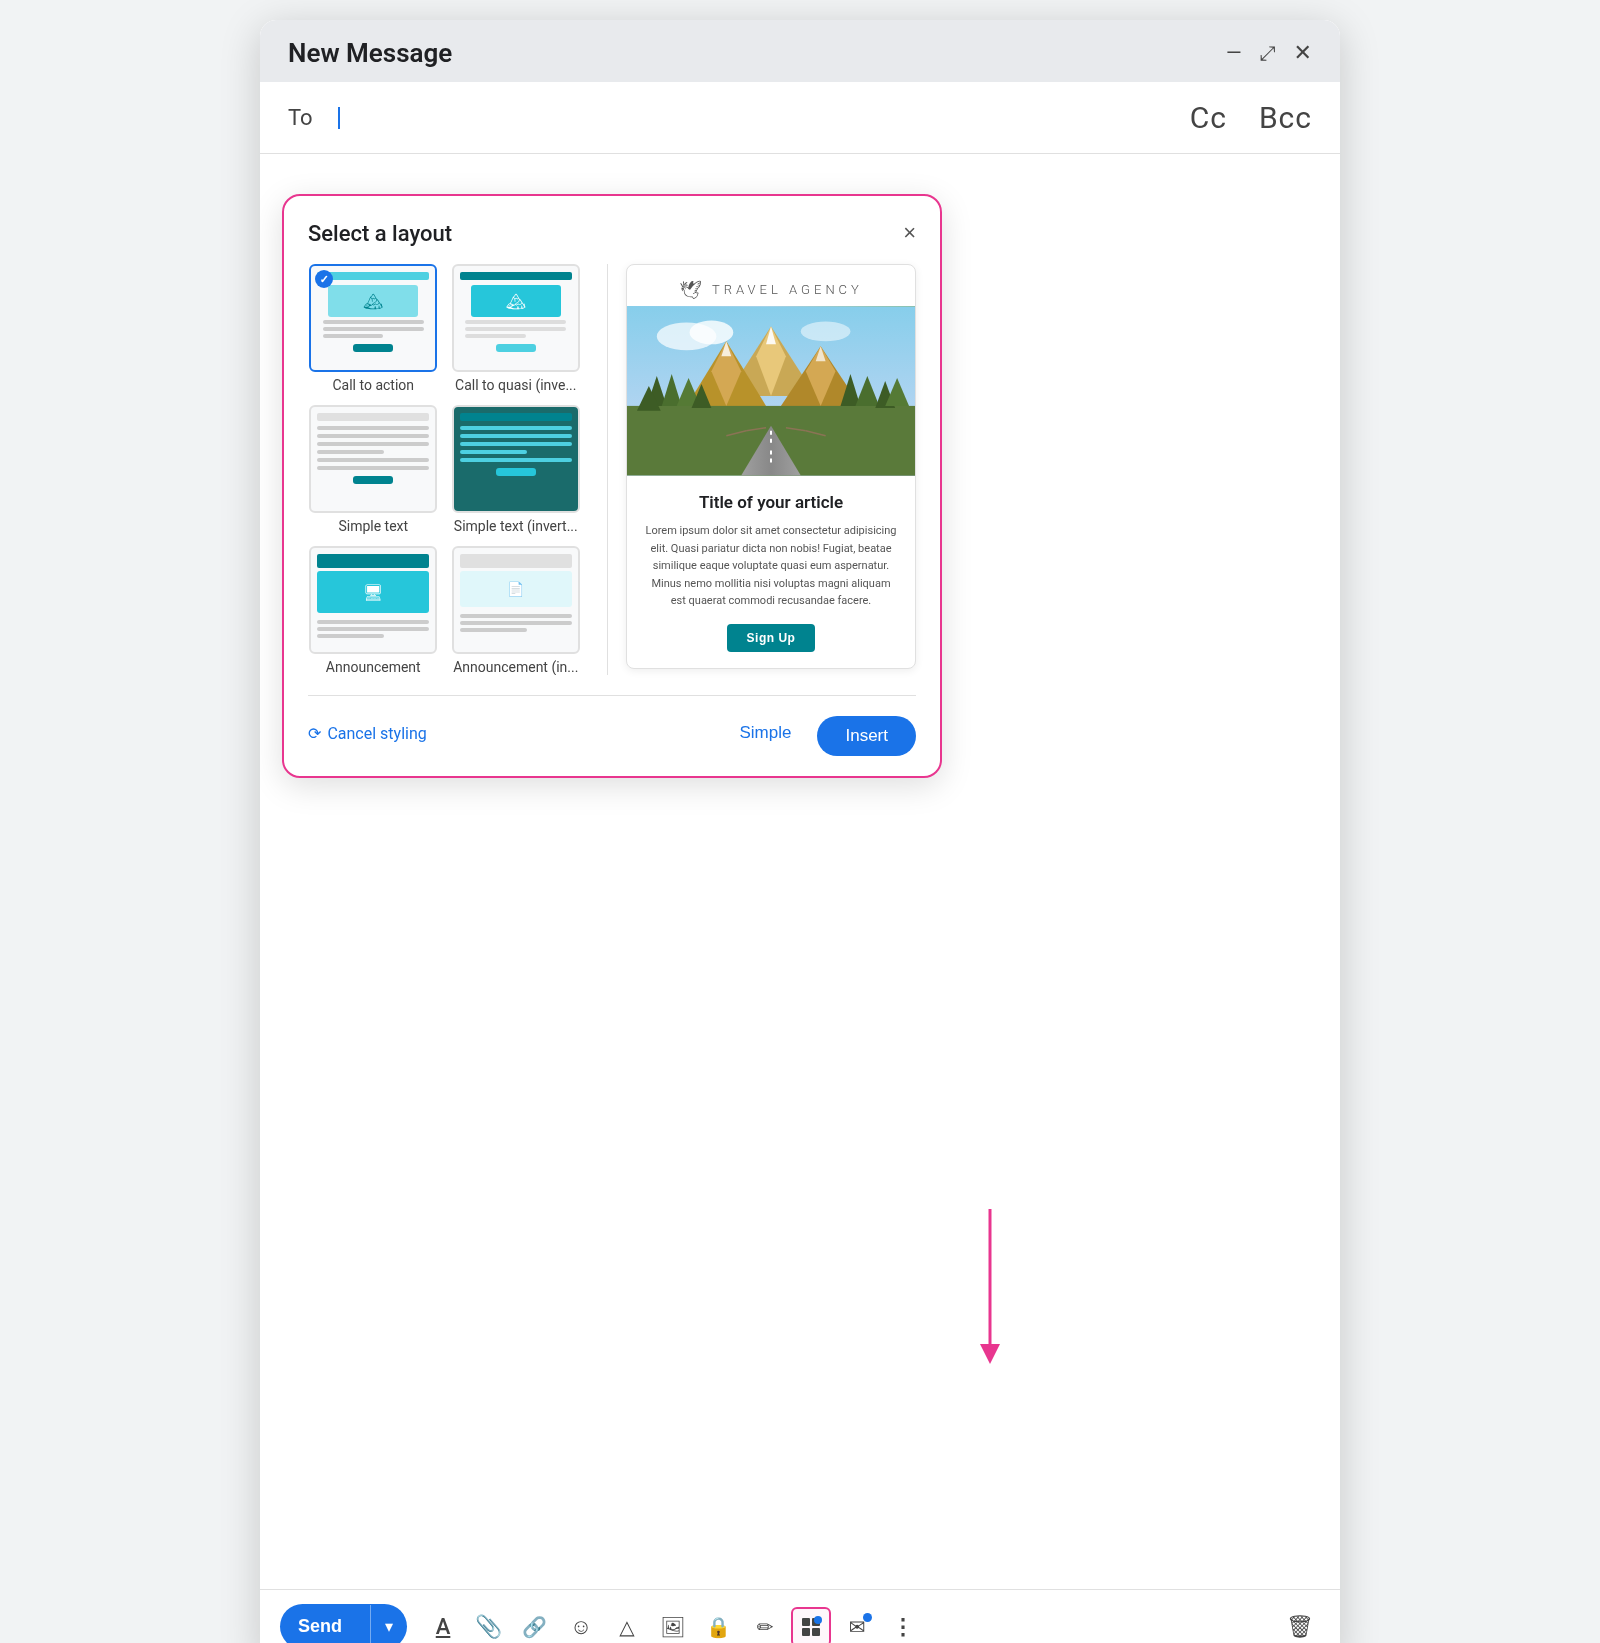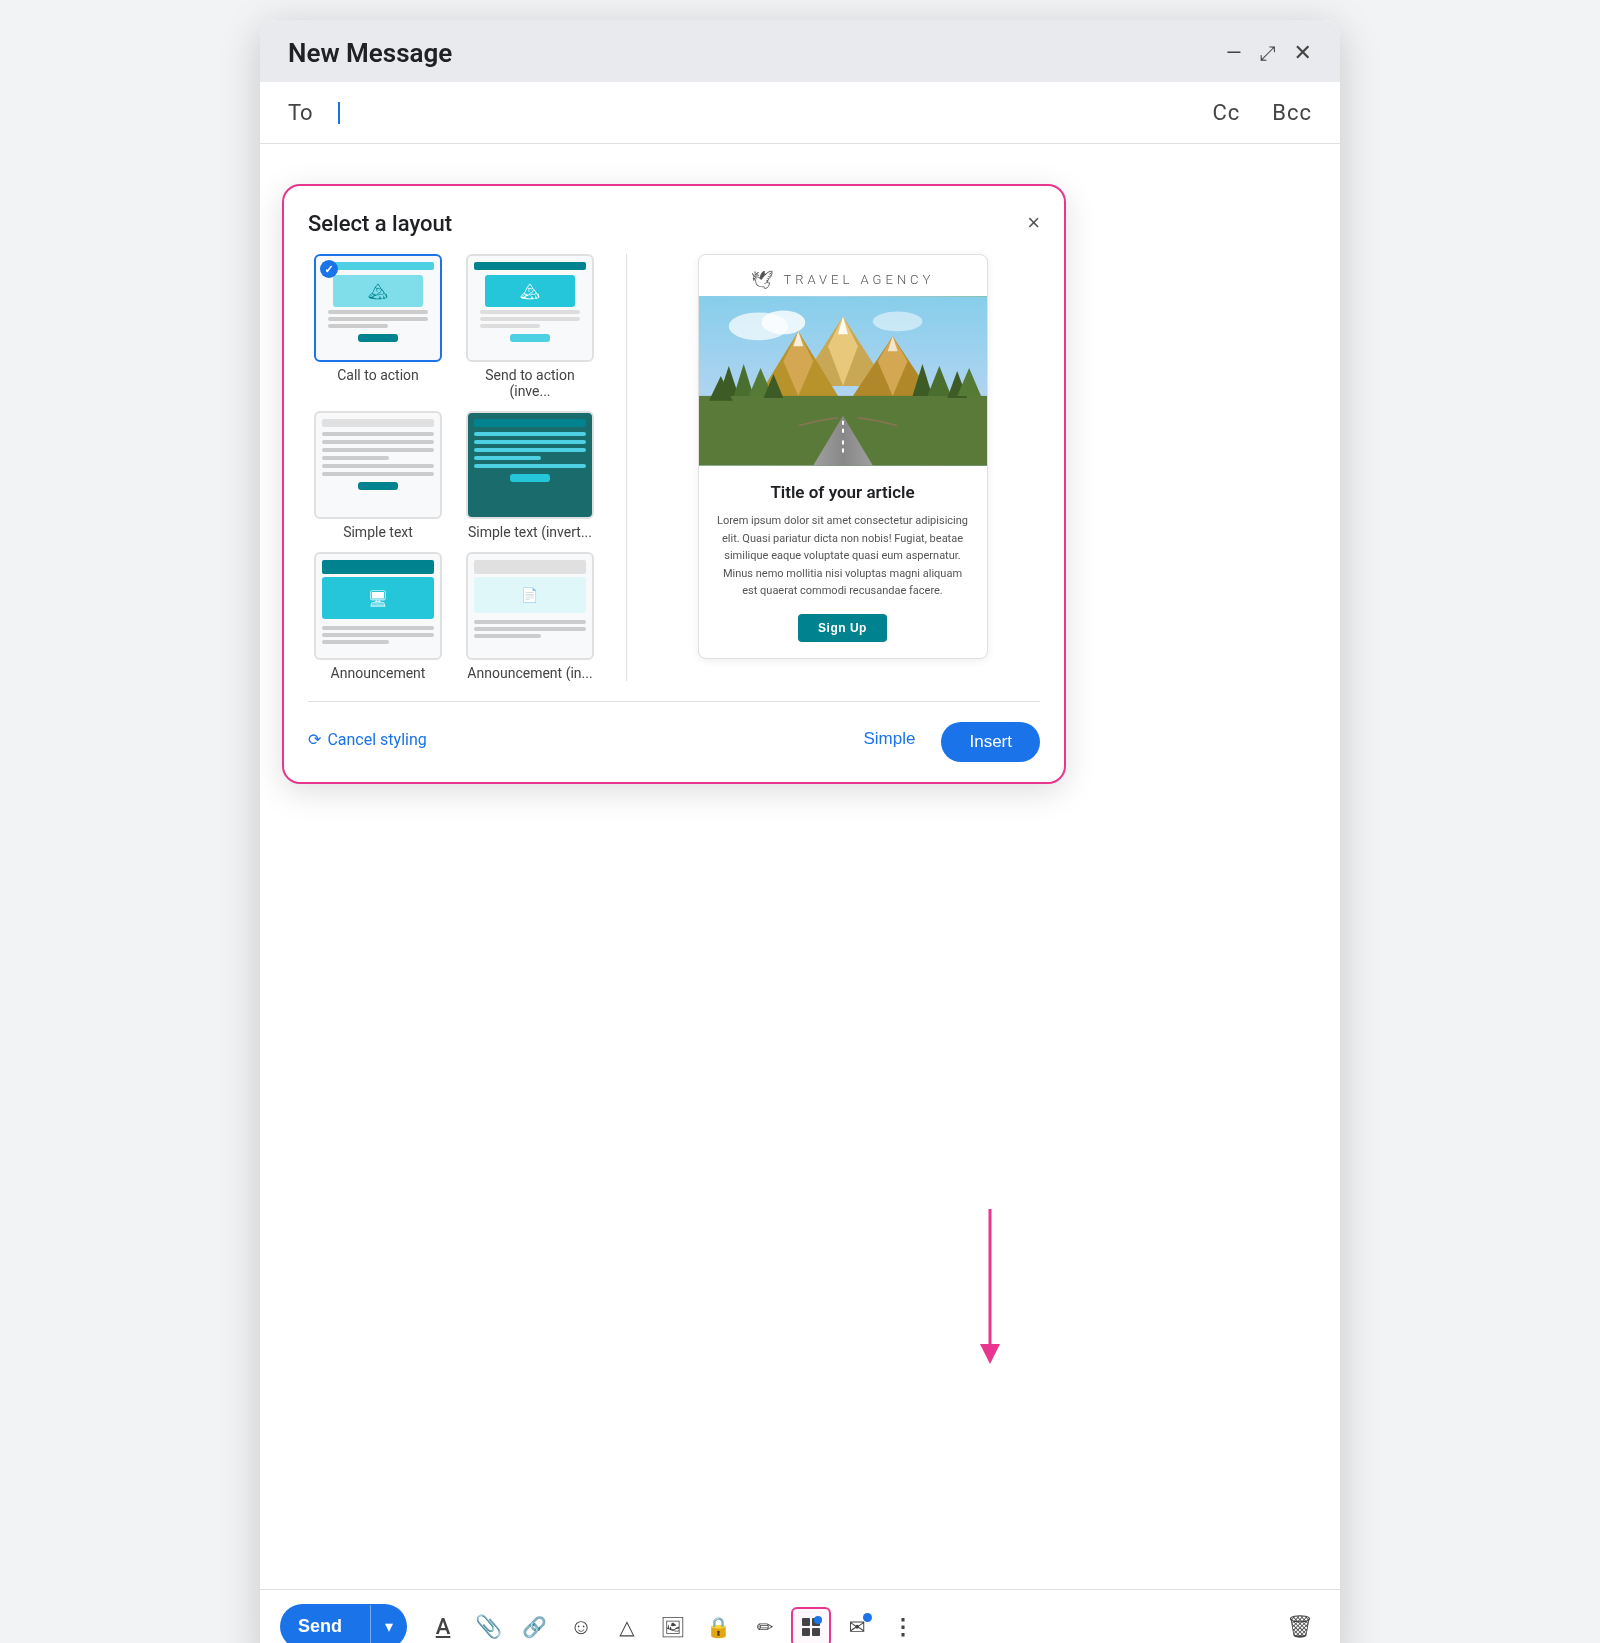--- a/index.html
+++ b/index.html
@@ -64,21 +64,21 @@
     .field-input {
       flex: 1;
       border: none;
       outline: none;
       font-size: 22px;
       color: #202124;
       background: transparent;
     }
     .field-input::placeholder { color: #aaa; }
     .cc-bcc {
-      font-size: 22px;
+      font-size: 30px;
       color: #444;
       letter-spacing: 1px;
       cursor: pointer;
     }
     .cursor-bar {
       display: inline-block;
       width: 2px;
       height: 22px;
       background: #1a73e8;
       margin-left: 2px;
@@ -89,21 +89,21 @@
       padding: 28px;
       min-height: 900px;
       position: relative;
     }
 
     
     .layout-dialog {
       position: absolute;
       top: 40px;
       left: 22px;
-      width: 784px;
+      width: 660px;
       background: #fff;
       border: 2.5px solid #e8368f;
       border-radius: 18px;
       box-shadow: 0 8px 32px rgba(0,0,0,0.13);
       z-index: 10;
       padding: 24px 24px 20px 24px;
     }
     .dialog-header {
       display: flex;
       justify-content: space-between;
@@ -487,21 +487,21 @@
                 <div class="thumb-img-box" style="background:#26c6da;">
                   <span class="thumb-img-icon" style="color:#fff;">🏔</span>
                 </div>
                 <div class="thumb-lines">
                   <div class="thumb-line" style="background:#ddd;"></div>
                   <div class="thumb-line" style="background:#ddd;"></div>
                   <div class="thumb-line short" style="background:#ddd;"></div>
                 </div>
                 <div class="thumb-btn" style="background:#4dd0e1;"></div>
               </div>
-              <span class="layout-label">Send to action (inve...</span>
+              <span class="layout-label">Call to quasi (inve...</span>
             </div>
 
             <div class="layout-item">
               <div class="layout-thumb">
                 <div class="thumb-header-bar" style="background:#e0e0e0;"></div>
                 <div class="thumb-lines" style="width:100%;gap:4px;">
                   <div class="thumb-line"></div>
                   <div class="thumb-line"></div>
                   <div class="thumb-line"></div>
                   <div class="thumb-line short"></div>

